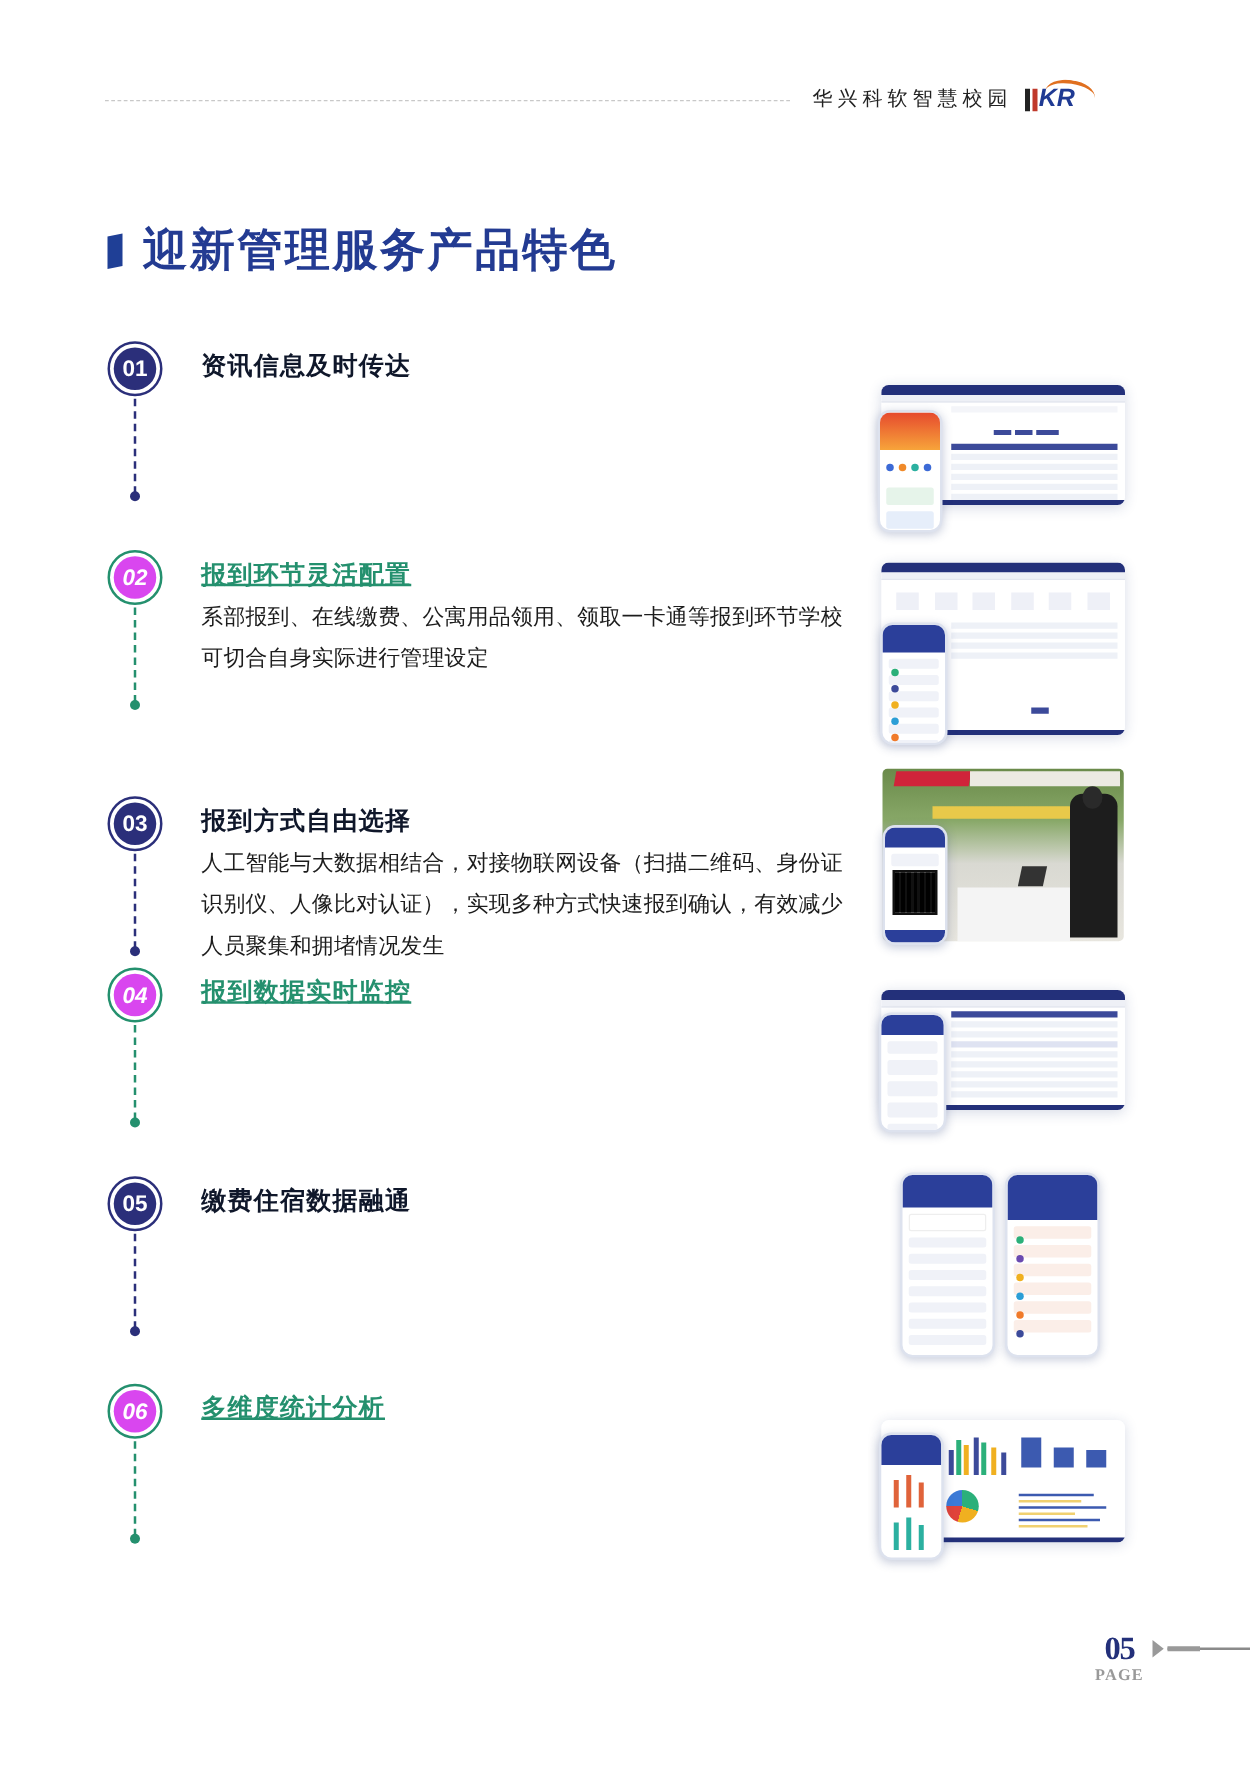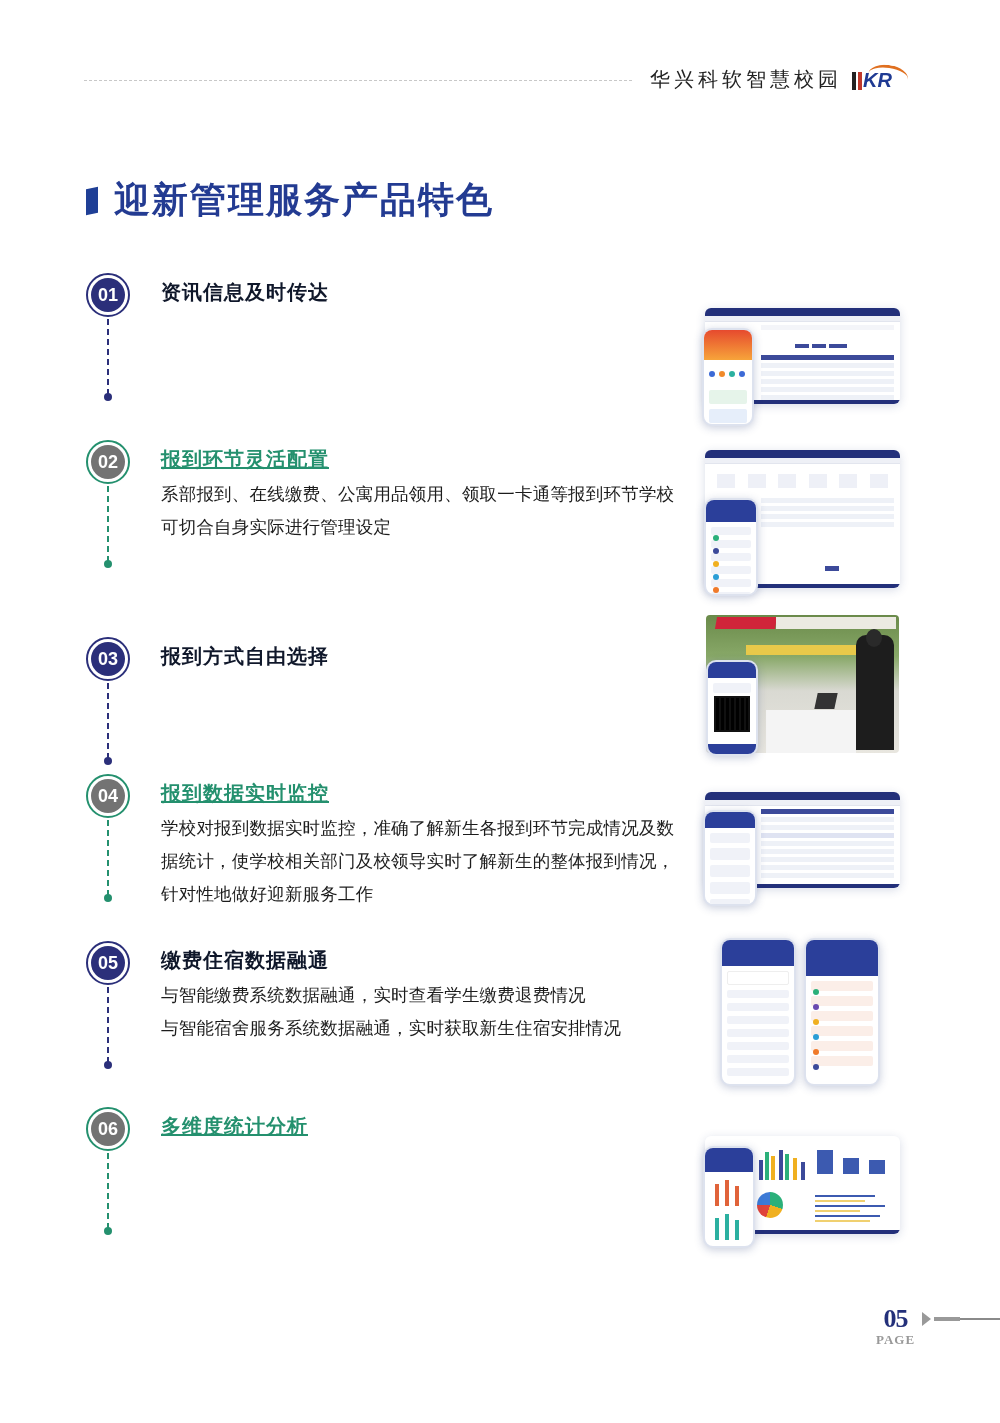--- a/index.html
+++ b/index.html
@@ -1,20 +1,20 @@
 <!DOCTYPE html>
 <html><head>
 <meta charset="utf-8">
 <style>
   html, body { margin: 0; padding: 0; background: #ffffff; }
   body { width: 1000px; height: 1423px; position: relative; overflow: hidden;
          font-family: "DejaVu Sans", "Liberation Sans", sans-serif; color: #1a1a1a; }
   .header-line { position: absolute; left: 84px; top: 80px; width: 548px; border-top: 1px dashed #c8c8c8; }
   .brand { position: absolute; left: 650px; top: 66px; display: flex; align-items: center; }
-  .brand-name { font-size: 20px; letter-spacing: 4px; color: #222; font-weight: 500; font-family: Liberation Mono, monospace; }
+  .brand-name { font-size: 16px; letter-spacing: 4px; color: #222; font-weight: 500; font-family: Liberation Mono, monospace; }
   .brand-logo { margin-left: 8px; width: 56px; height: 26px; position: relative; }
   .brand-logo .bar1 { position: absolute; left: 2px; top: 5px; width: 4px; height: 18px; background: #222; }
   .brand-logo .bar2 { position: absolute; left: 8px; top: 5px; width: 4px; height: 18px; background: #c0392b; }
   .brand-logo .txt { position: absolute; left: 13px; top: 2px; font-style: italic; font-weight: 900;
                      font-size: 20px; color: #1f3a93; font-family: "Liberation Sans", sans-serif; }
   .brand-logo .arc { position: absolute; left: 18px; top: -2px; width: 40px; height: 20px;
                      border-top: 3px solid #e07020; border-radius: 50% 50% 0 0; transform: rotate(8deg); }
 
   .page-title { position: absolute; left: 86px; top: 176px; display: flex; align-items: center; }
   .title-mark { width: 12px; height: 26px; background: #1f3f96; transform: skewY(-12deg); margin-right: 16px; }
@@ -29,21 +29,21 @@
   .vdot { position: absolute; left: 18px; top: 120px; width: 8px; height: 8px; border-radius: 50%; }
   .f-title { position: absolute; left: 75px; top: 6px; font-size: 20px; font-weight: 700; letter-spacing: 1px; }
   .f-body { position: absolute; left: 75px; top: 38px; width: 515px; font-size: 17.5px; line-height: 33px; color: #1c1c1c; letter-spacing: 0.2px; }
 
   .navy .num-circle { border-color: #2b2f7a; }
   .navy .num-inner { background: #2b2f7a; }
   .navy .vline { border-color: #2b2f7a; }
   .navy .vdot { background: #2b2f7a; }
   .navy .f-title { color: #0f172a; }
   .green .num-circle { border-color: #24906e; }
-  .green .num-inner { background: #737373; }
+  .green .num-inner { background: #d946ef; font-style: italic; }
   .green .vline { border-color: #24906e; }
   .green .vdot { background: #24906e; }
   .green .f-title { color: #24906e; text-decoration: underline; }
 
   
   .shot { position: absolute; background: #fff; border-radius: 6px;
           box-shadow: 0 2px 10px rgba(40,60,120,0.18); overflow: hidden; }
   .shot .topbar { height: 8px; background: #23307a; }
   .shot .subbar { height: 5px; background: #eef0f6; border-bottom: 1px solid #e2e5ee; }
   .shot .row { height: 5px; margin: 3px 6px; background: #eef1f7; }
@@ -105,43 +105,39 @@
   <div class="f-body">系部报到、在线缴费、公寓用品领用、领取一卡通等报到环节学校可切合自身实际进行管理设定</div>
 </div>
 
 <div class="feature navy" style="top:637px;">
   <div class="num-circle">
       <div class="num-inner">03</div>
     </div>
   <div class="vline"></div>
   <div class="vdot"></div>
   <div class="f-title">报到方式自由选择</div>
+  <div class="f-body">人工智能与大数据相结合，对接物联网设备（扫描二维码、身份证识别仪、人像比对认证），实现多种方式快速报到确认，有效减少人员聚集和拥堵情况发生</div>
 </div>
 
 <div class="feature green" style="top:774px;">
   <div class="num-circle">
       <div class="num-inner">04</div>
     </div>
   <div class="vline"></div>
   <div class="vdot"></div>
   <div class="f-title">报到数据实时监控</div>
-  <div class="f-body">学校对报到数据实时监控，准确了解新生各报到环节完成情况及数据统计，使学校相关部门及校领导实时了解新生的整体报到情况，针对性地做好迎新服务工作</div>
 </div>
 
 <div class="feature navy" style="top:941px;">
   <div class="num-circle">
       <div class="num-inner">05</div>
     </div>
   <div class="vline"></div>
   <div class="vdot"></div>
   <div class="f-title">缴费住宿数据融通</div>
-  <div class="f-body">
-    <div>与智能缴费系统数据融通，实时查看学生缴费退费情况</div>
-    <div>与智能宿舍服务系统数据融通，实时获取新生住宿安排情况</div>
-  </div>
 </div>
 
 <div class="feature green" style="top:1107px;">
   <div class="num-circle">
       <div class="num-inner">06</div>
     </div>
   <div class="vline"></div>
   <div class="vdot"></div>
   <div class="f-title">多维度统计分析</div>
 </div>

